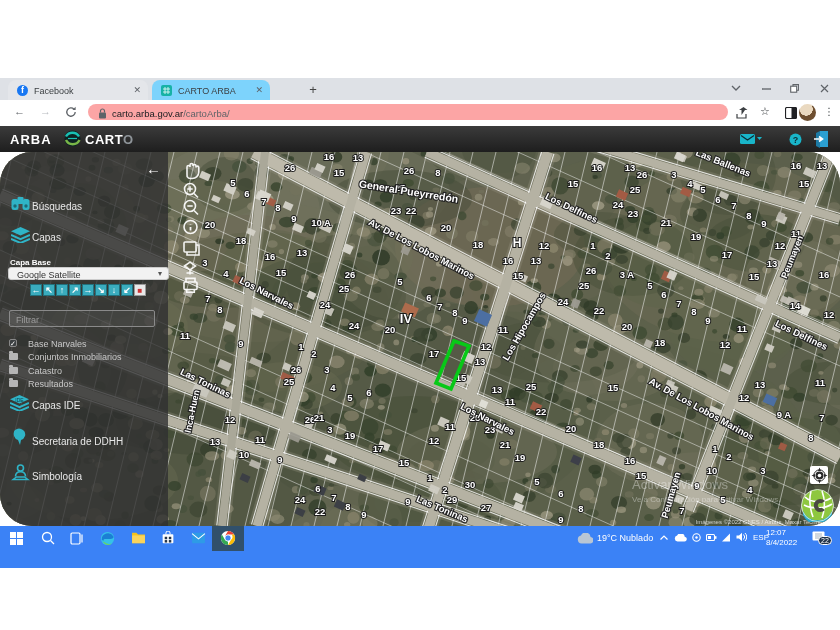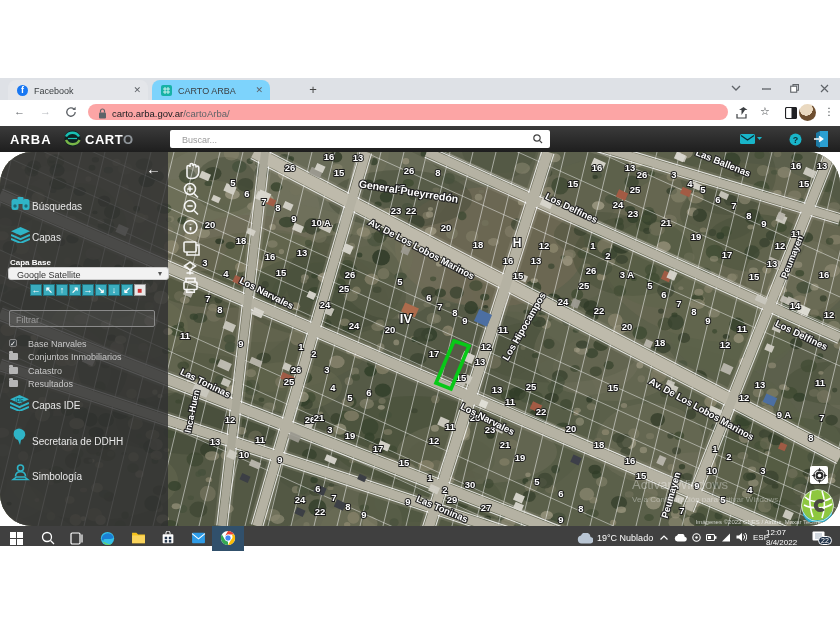--- a/index.html
+++ b/index.html
@@ -39,21 +39,21 @@
 #basedd { position:absolute; left:8px; top:115px; width:161px; height:13px; background:#f2f2f2; border-radius:3px; border:1px solid #cccccc; }
 #basedd .t { position:absolute; left:8px; top:2px; font-size:9px; color:#333; }
 #basedd .c { position:absolute; right:6px; top:1px; font-size:8px; color:#555; }
 #filtro { position:absolute; left:9px; top:158px; width:146px; height:17px; border:1px solid #8a8a8a; border-radius:2px; background:rgba(255,255,255,0.06); }
 #filtro .t { position:absolute; left:6px; top:4px; font-size:9px; color:#9a9a9a; }
 .chk { position:absolute; left:9px; width:8px; height:8px; background:#3b3f41; border:1px solid #888; border-radius:2px; color:#fff; font-size:7px; line-height:8px; text-align:center; }
 .fold { position:absolute; left:9px; width:9px; height:7px; background:#b5b5b5; border-radius:1px; }
 .fold:before { content:""; position:absolute; left:0; top:-2px; width:4px; height:2px; background:#b5b5b5; border-radius:1px 1px 0 0; }
 #locbtn { position:absolute; left:810px; top:314px; width:18px; height:18px; background:#ffffff; border-radius:2px; box-shadow:0 1px 2px rgba(0,0,0,0.4); padding:1px 0 0 1px; }
 #globelogo { position:absolute; left:801px; top:337px; width:33px; height:33px; }
-#taskbar { position:absolute; left:0; top:448px; width:840px; height:20px; background:#404040;padding-left:35px; }
+#taskbar { position:absolute; left:0; top:448px; width:840px; height:42px; background:#3b82f6;padding-left:35px; }
 #chromehl { position:absolute; left:212px; top:0; width:32px; height:25px; background:#31506b; }
 .tbic { position:absolute; top:5px; }
 .tray { position:absolute; color:#ffffff; font-size:9px; }
 #clock { position:absolute; left:766px; top:2px; width:42px; text-align:left; color:#fff; font-size:8px; line-height:10px; }
 </style></head>
 <body>
 <div id="frame">
  <div id="shot">
   <div id="tabbar">
     <div class="tab" id="tab1">
@@ -113,27 +113,20 @@
   <div id="appheader">
     <div id="arba">ARBA</div>
     <div id="cartologo">
       <svg width="17" height="17" viewBox="0 0 17 17">
             <circle cx="8.5" cy="8.5" r="8" fill="#0d2323"></circle>
             <path d="M2 6.5a7.5 7.5 0 0 1 13 0" fill="none" stroke="#19c0b4" stroke-width="2.4"></path>
             <path d="M15.5 10a7.5 7.5 0 0 1-13.5 0" fill="none" stroke="#7ab648" stroke-width="2.4"></path>
             <path d="M4 8.5h9" stroke="#19c0b4" stroke-width="1.2"></path>
           </svg>
       <div id="carto-txt">CART<span>O</span></div>
-    </div>
-    <div id="hsearch">
-          <div class="ph">Buscar...</div>
-      <svg style="position:absolute; right:7px; top:4px;" width="10" height="10" viewBox="0 0 10 10">
-            <circle cx="4" cy="4" r="3.2" fill="none" stroke="#444" stroke-width="1.2"></circle>
-            <path d="M6.4 6.4 L9 9" stroke="#444" stroke-width="1.2"></path>
-          </svg>
     </div>
     <svg style="position:absolute; left:740px; top:8px;" width="22" height="11" viewBox="0 0 22 11">
           <rect x="0" y="0" width="15" height="10" rx="1.5" fill="#19b5c9"></rect>
           <path d="M1 1.5 L7.5 6 L14 1.5" fill="none" stroke="#0e2b33" stroke-width="1.2"></path>
           <path d="M17 3 l2.5 3 2.5-3z" fill="#19b5c9"></path>
         </svg>
     <svg style="position:absolute; left:789px; top:7px;" width="13" height="13" viewBox="0 0 13 13">
           <circle cx="6.5" cy="6.5" r="6" fill="#19b5c9"></circle>
           <text x="6.5" y="9.5" font-size="9" font-weight="bold" fill="#0e2b33" text-anchor="middle" font-family="Liberation Sans, sans-serif">?</text>
         </svg>

